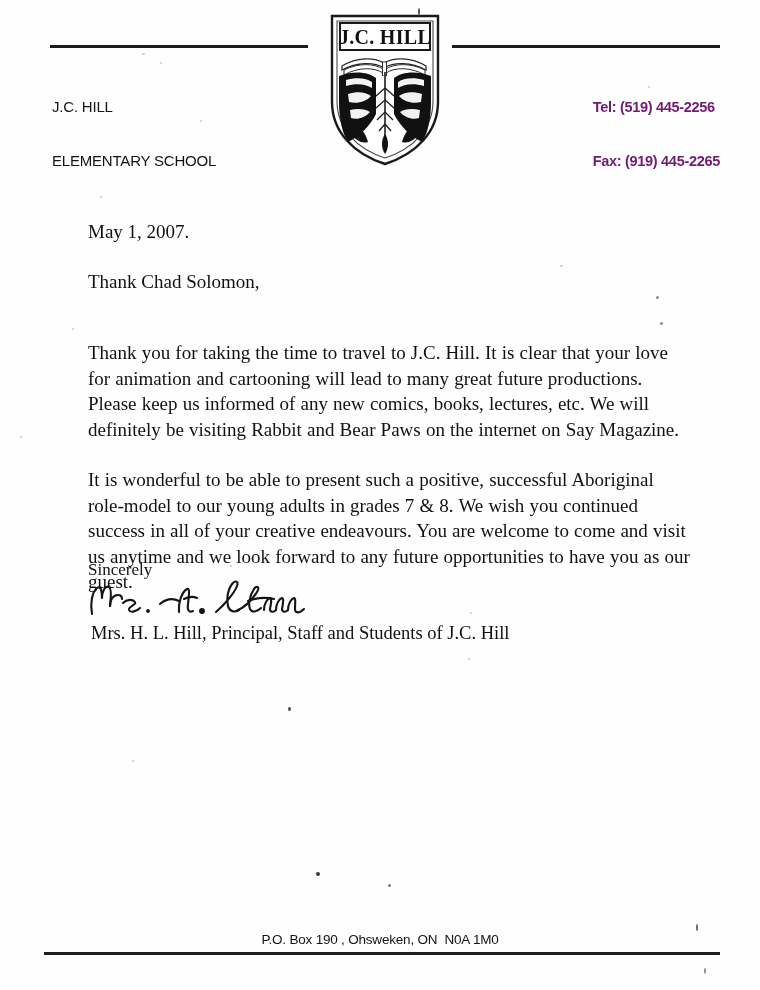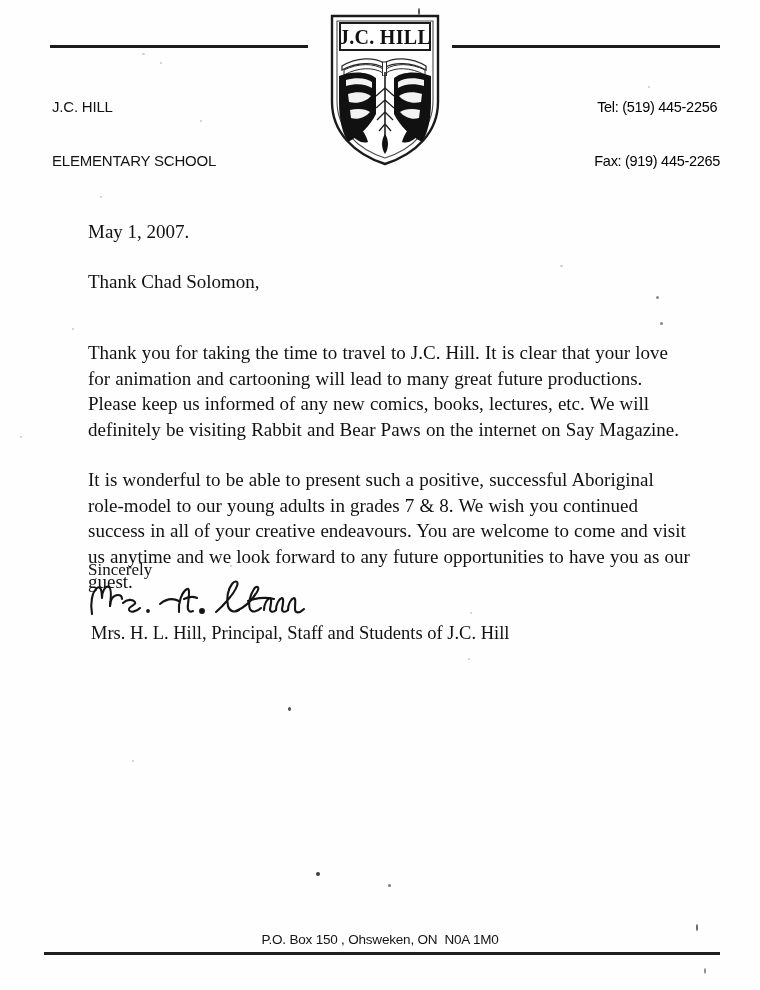--- a/index.html
+++ b/index.html
@@ -53,23 +53,24 @@
   }
   .school-name .ln { display: block; }
 
   .contact {
     position: absolute;
     right: 40px; top: 62px;
     font-family: "Liberation Sans", sans-serif;
     font-size: 14.5px;
     line-height: 18px;
     letter-spacing: -0.3px;
-    text-align: center;
-    color: #000000;
-    white-space: pre;
+    text-align: left;
+    color: #701a75;
+    white-space: pre;
+    font-weight: bold;
   }
   .contact .ln { display: block; }
 
   
   .crest {
     position: absolute;
     left: 324px; top: 10px;
     width: 122px; height: 158px;
   }
   .crest svg { display: block; width: 122px; height: 158px; }
@@ -242,21 +243,21 @@
           <path d="M188 42 C188 36 191 31 194 30 C196 30 195 36 194 41 C194 44 197 45 200 42"></path>
           <path d="M200 42 C200 36 203 31 206 30 C208 30 207 36 206 41 C206 44 209 45 212 42"></path>
           <path d="M212 42 C212 36 215 31 218 30 C220 30 219 36 219 41 C219 45 223 46 228 41"></path>
         </g>
       </svg>
     </div>
 
     <div class="typed-name">Mrs. H. L. Hill, Principal, Staff and Students of J.C. Hill</div>
   </div>
 
-  <div class="footer-text">P.O. Box 150 , Ohsweken, ON  N0A 1M0</div>
+  <div class="footer-text">P.O. Box 190 , Ohsweken, ON  N0A 1M0</div>
   <div class="rule-footer"></div>
 
   <div class="speckle" style="left:418px;top:8px;width:2px;height:7px;background:#555;"></div>
   <div class="speckle" style="left:142px;top:53px;width:3px;height:2px;"></div>
   <div class="speckle" style="left:160px;top:62px;width:2px;height:2px;"></div>
   <div class="speckle" style="left:648px;top:86px;width:2px;height:2px;"></div>
   <div class="speckle" style="left:100px;top:196px;width:2px;height:2px;"></div>
   <div class="speckle" style="left:560px;top:265px;width:3px;height:2px;"></div>
   <div class="speckle" style="left:656px;top:296px;width:3px;height:3px;background:#8a8a8a;"></div>
   <div class="speckle" style="left:660px;top:322px;width:3px;height:3px;background:#8a8a8a;"></div>

